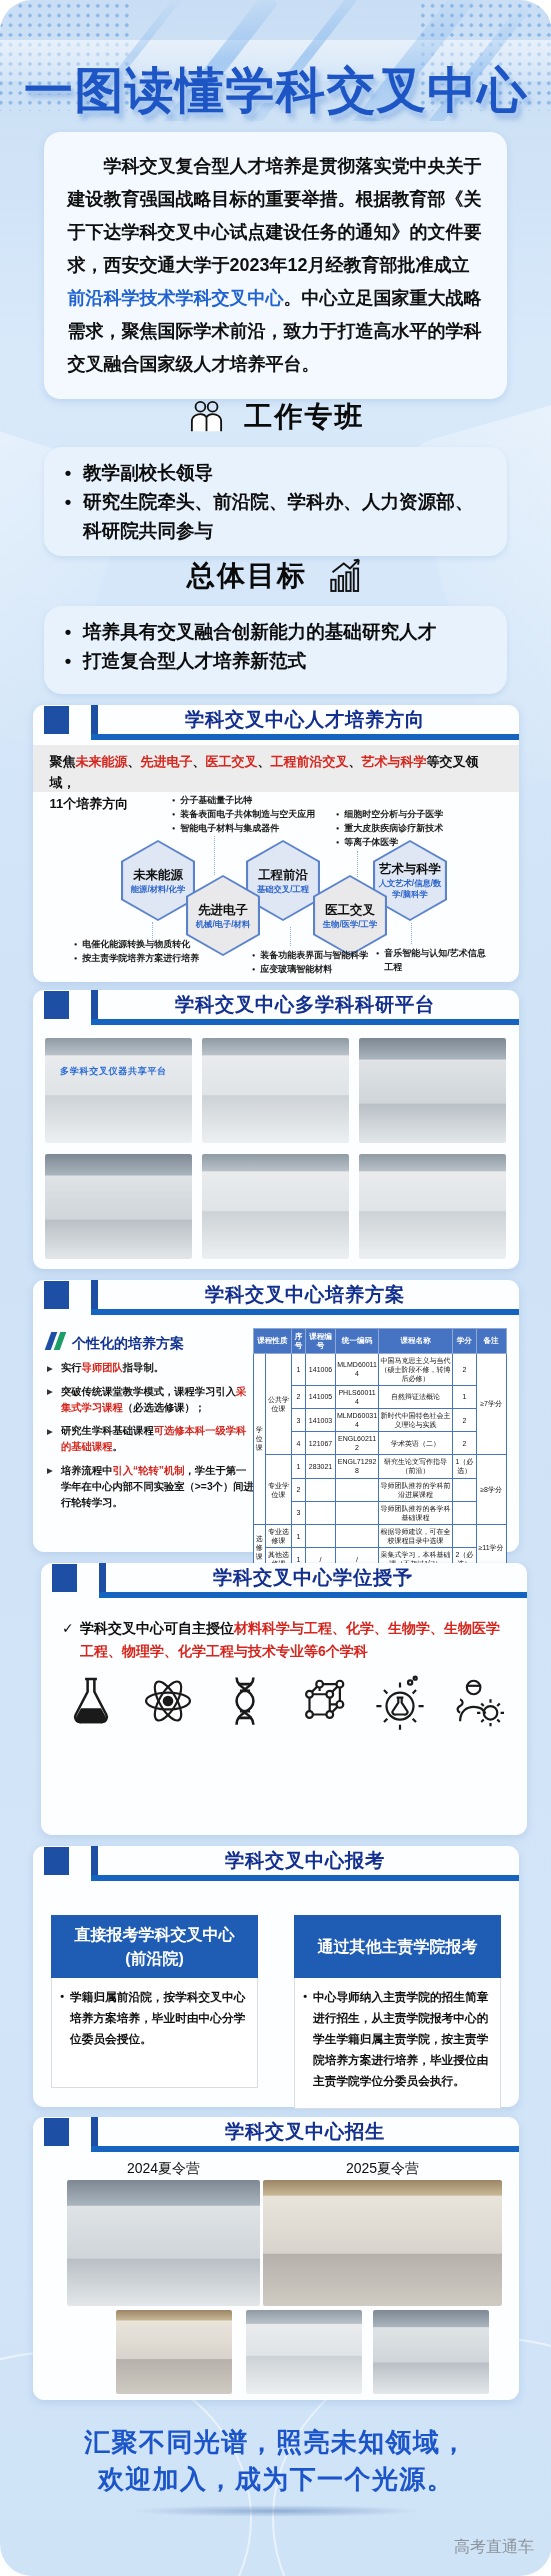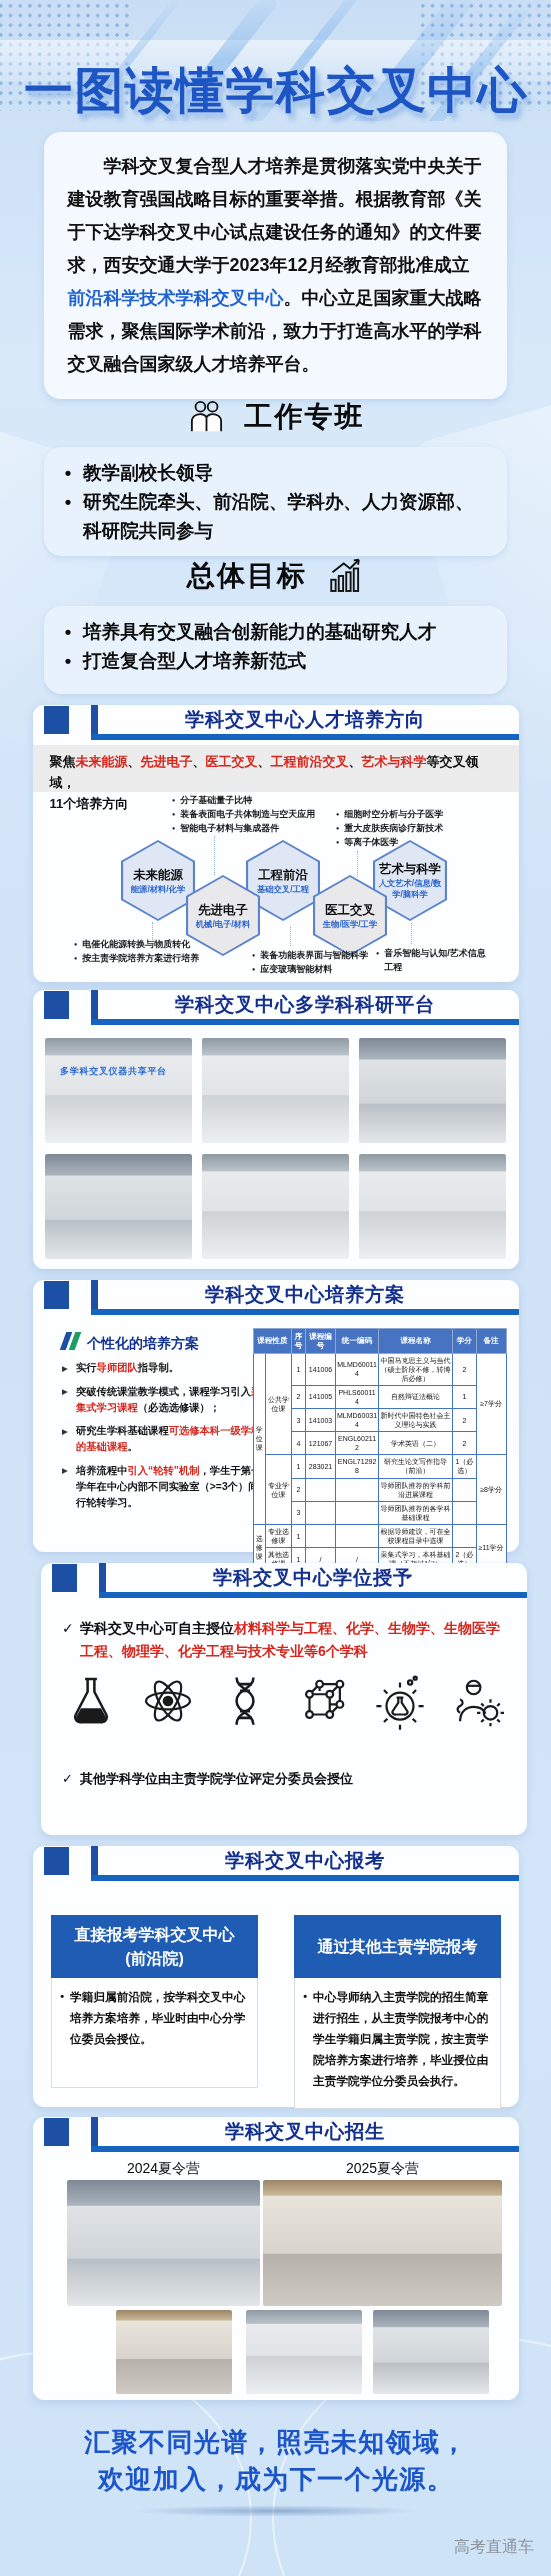--- a/index.html
+++ b/index.html
@@ -1,18 +1,18 @@
 <!DOCTYPE html>
 <html style="font-size:11px"><head>
 <meta charset="utf-8">
 <style>
   html,body{margin:0;padding:0;}
   body{width:552px;font-family:"Liberation Sans","DejaVu Sans",sans-serif;}
   #page{position:relative;width:552px;height:2576px;overflow:hidden;
-    background:linear-gradient(180deg,#c9def4 0%,#d8e9fa 14%,#cfe2f6 45%,#d3e5f8 75%,#cfe3f7 100%);}
+    background:linear-gradient(180deg,#c9def4 0%,#d8e9fa 14%,#cfe2f6 45%,#d3e5f8 75%,#cfe3f7 100%);border-radius:32px;}
   
   .banner{position:absolute;top:0;left:0;right:0;height:121px;overflow:hidden;}
   .dots{position:absolute;top:1.4px;width:138px;height:110px;
     background-image:radial-gradient(#7fb0e4 1.5px,rgba(0,0,0,0) 1.8px);
     background-size:9.7px 9.7px;opacity:.85;}
   .dots.l{left:-4.1px;}
   .dots.r{right:-4.1px;}
   .streak{position:absolute;background:linear-gradient(135deg,rgba(255,255,255,0) 0%,rgba(120,175,235,.55) 45%,rgba(255,255,255,0) 100%);transform:rotate(38deg);border-radius:4.1px;}
   .s1{top:-21px;left:207px;width:18px;height:179px;}
   .s2{top:-41px;left:297px;width:9.7px;height:207px;}
@@ -78,21 +78,21 @@
   .photo{position:absolute;border-radius:2.1px;overflow:hidden;
     background:linear-gradient(180deg,#8f9aa3 0%,#b9c2c9 16%,#e9ebed 17%,#e0e4e7 54%,#cdd2d6 55%,#edf0f2 100%);}
   .photo.warm{background:linear-gradient(180deg,#9b8566 0%,#c8b795 12%,#e9e4da 13%,#d8d4cd 58%,#b6b1aa 59%,#cfcac2 100%);}
   .photo.cool{background:linear-gradient(180deg,#7d8894 0%,#aab4bd 20%,#dfe3e6 21%,#cfd5d9 62%,#b9c0c5 63%,#e3e7ea 100%);}
   .photo .cap{position:absolute;left:10%;top:26%;font-size:9px;font-weight:800;color:#2a6bd4;letter-spacing:0.7px;}
   
   .dslash{display:inline-block;position:relative;width:21px;height:18px;vertical-align:-2.1px;}
   .dslash i{position:absolute;top:0;width:6.2px;height:18px;transform:skewX(-20deg);}
   .dslash i:nth-child(1){left:1.4px;background:#1d4fa4;}
   .dslash i:nth-child(2){left:10.3px;background:#1d9e66;}
-  .plan-left{position:absolute;left:29px;top:52px;width:207px;}
+  .plan-left{position:absolute;left:14px;top:52px;width:207px;}
   .plan-sub{font-size:14px;font-weight:900;color:#13338f;margin-bottom:7px;}
   .plan-b{position:relative;font-size:10.3px;line-height:16px;font-weight:700;color:#141414;padding-left:14px;margin-bottom:7.6px;}
   .plan-b::before{content:"▶";position:absolute;left:0;top:0.7px;font-size:7.6px;color:#333;}
   .plan-b .red{color:#d6261d;margin-top:46px;}
   .ptable{position:absolute;right:12.4px;top:48px;width:254px;border-collapse:collapse;table-layout:fixed;}
   .ptable th{background:#4673c2;color:#fff;font-size:7.6px;font-weight:700;padding:2.8px 0.7px;border:0.7px solid #8fa9d6;line-height:9px;}
   .ptable td{border:0.7px solid #4673c2;background:#fff;color:#111;font-size:7px;line-height:9px;
     text-align:center;vertical-align:middle;padding:2.1px 0.7px;word-break:break-all;}
   
   .deg-line{position:absolute;left:39px;right:21px;font-size:14px;line-height:23.4px;font-weight:800;color:#0e0e0e;}
@@ -435,21 +435,20 @@
           <svg width="54" height="58" viewBox="0 0 64 64" fill="none" stroke="#1a1a1a" stroke-width="2.6">
             <circle cx="28" cy="16" r="8"></circle>
             <path d="M12 56c0-12 8-17 16-17 7 0 12 3 14 8" fill="#fff"></path>
             <path d="M20 14h16"></path>
             <circle cx="48" cy="46" r="8"></circle>
             <path d="M48 34v-4M48 62v-4M36 46h-4M64 46h-4M40 38l-3-3M56 38l3-3M40 54l-3 3M56 54l3 3"></path>
             <path d="M12 30c4 2 4 6 0 8s-4 6 0 8"></path>
           </svg>
         </span>
     </div>
-    <div class="deg-line" style="top:204px;font-size:13px;"><span>其他学科学位由主责学院学位评定分委员会授位</span></div>
   </div>
 
   <div class="panel" style="top:1846px;height:261px;">
     <div class="sec-head">
       <div class="sq"></div>
       <div class="vbar"></div>
       <div class="rule"></div>
       <div class="st">学科交叉中心报考</div>
     </div>
     <div class="apply-card" style="left:18px;top:69px;">

